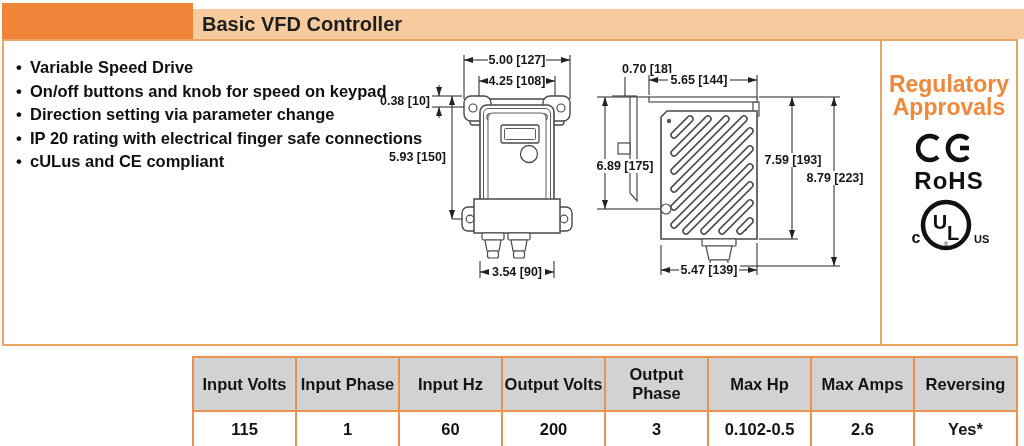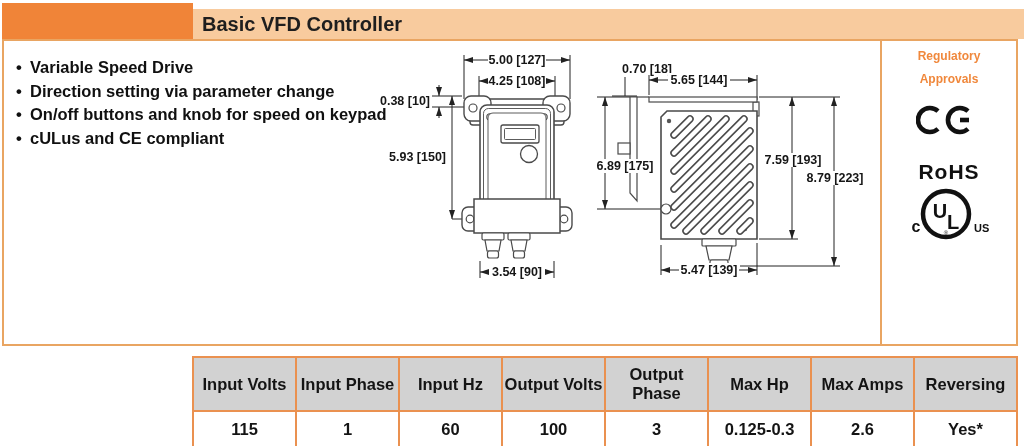--- a/index.html
+++ b/index.html
@@ -13,24 +13,24 @@
     border:2px solid #E9A562; background:#fff;padding-left:12px; }
   .features { position:absolute; left:9px; top:15px; width:780px; list-style:none; }
   .features li { position:relative; padding-left:17px; font-size:16.5px; font-weight:bold;
     color:#101010; line-height:23.5px; white-space:pre-line; }
   .features li::before { content:"\2022"; position:absolute; left:3px; top:0; }
   .fv { position:absolute; left:368px; top:8px; }
   .sv { position:absolute; left:578px; top:8px; }
   .dim { font-size:12.5px; font-weight:bold; fill:#161616; }
   .reg { position:absolute; left:876px; top:0; width:136px; height:303px;
     border-left:2px solid #E9A562; text-align:center; }
-  .reg-title { margin-top:4px; font-size:12px; line-height:23px; font-weight:bold;
+  .reg-title { margin-top:32px; font-size:23px; line-height:23px; font-weight:bold;
     color:#F0883C; white-space:pre-line; }
   .ce-wrap { margin-top:14px; }
-  .rohs { font-size:21px; font-weight:bold; color:#101010; letter-spacing:1px; margin-top:21px; }
+  .rohs { font-size:24px; font-weight:bold; color:#101010; letter-spacing:1px; margin-top:0; }
   .ul-wrap { margin-top:1px; }
   .spec { position:absolute; left:192px; top:348px; width:826px;
     border-collapse:collapse; table-layout:fixed;margin-top:8px; }
   .spec th,.spec td { border:2px solid #EA9150; font-size:16.5px; font-weight:bold;
     color:#141414; text-align:center; vertical-align:middle; }
   .spec th { background:#D2D2D2; height:54px; white-space:pre-line; line-height:19px; }
   .spec td { height:36px; background:#fff; }
   svg text { font-family:"Liberation Sans", sans-serif; }
 </style>
 </head>
@@ -38,22 +38,23 @@
 
 <div class="band-dark"></div>
 <div class="band-light">
   <span class="page-title">Basic VFD Controller</span>
 </div>
 
 <div class="main">
 
   <ul class="features">
     <li>Variable Speed Drive</li>
+    <li>On/off buttons and knob for speed on keypad</li>
     <li>Direction setting via parameter change</li>
-    <li>On/off buttons and knob for speed on keypad</li>
+    <li>IP 20 rating with electrical finger safe connections</li>
     <li>cULus and CE compliant</li>
   </ul>
 
   <svg class="fv" width="220" height="250" viewBox="0 0 220 250">
     <defs>
       <marker id="fa" markerWidth="10" markerHeight="8" refX="9" refY="3" orient="auto-start-reverse" markerUnits="userSpaceOnUse">
         <path d="M0,0 L9,3 L0,6 Z" fill="#222"></path>
       </marker>
     </defs>
     <g stroke="#222" stroke-width="1" fill="none">
@@ -221,20 +222,20 @@
       <th>Max Hp</th>
       <th>Max Amps</th>
       <th>Reversing</th>
     </tr>
   </thead>
   <tbody>
     <tr>
       <td>115</td>
       <td>1</td>
       <td>60</td>
-      <td>100</td>
+      <td>200</td>
       <td>3</td>
-      <td>0.125-0.3</td>
+      <td>0.102-0.5</td>
       <td>2.6</td>
       <td>Yes*</td>
     </tr>
   </tbody>
 </table>
 
 </body></html>

